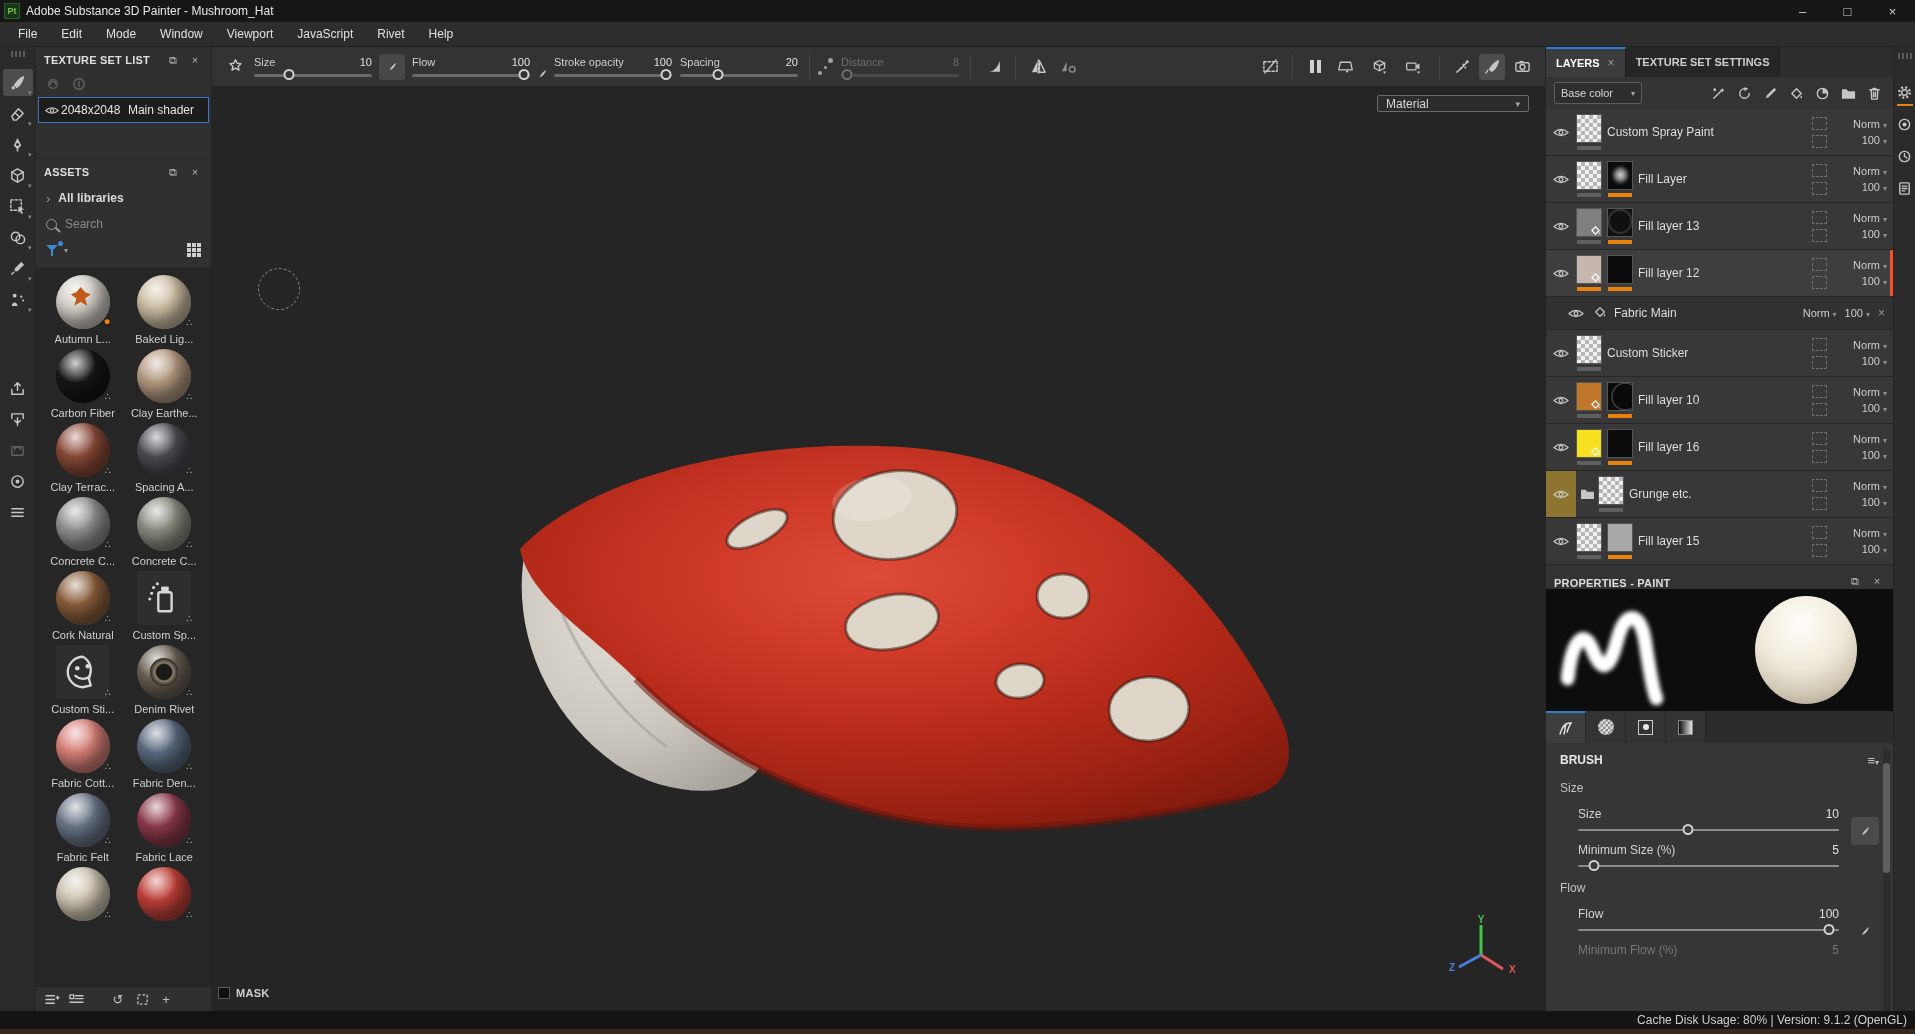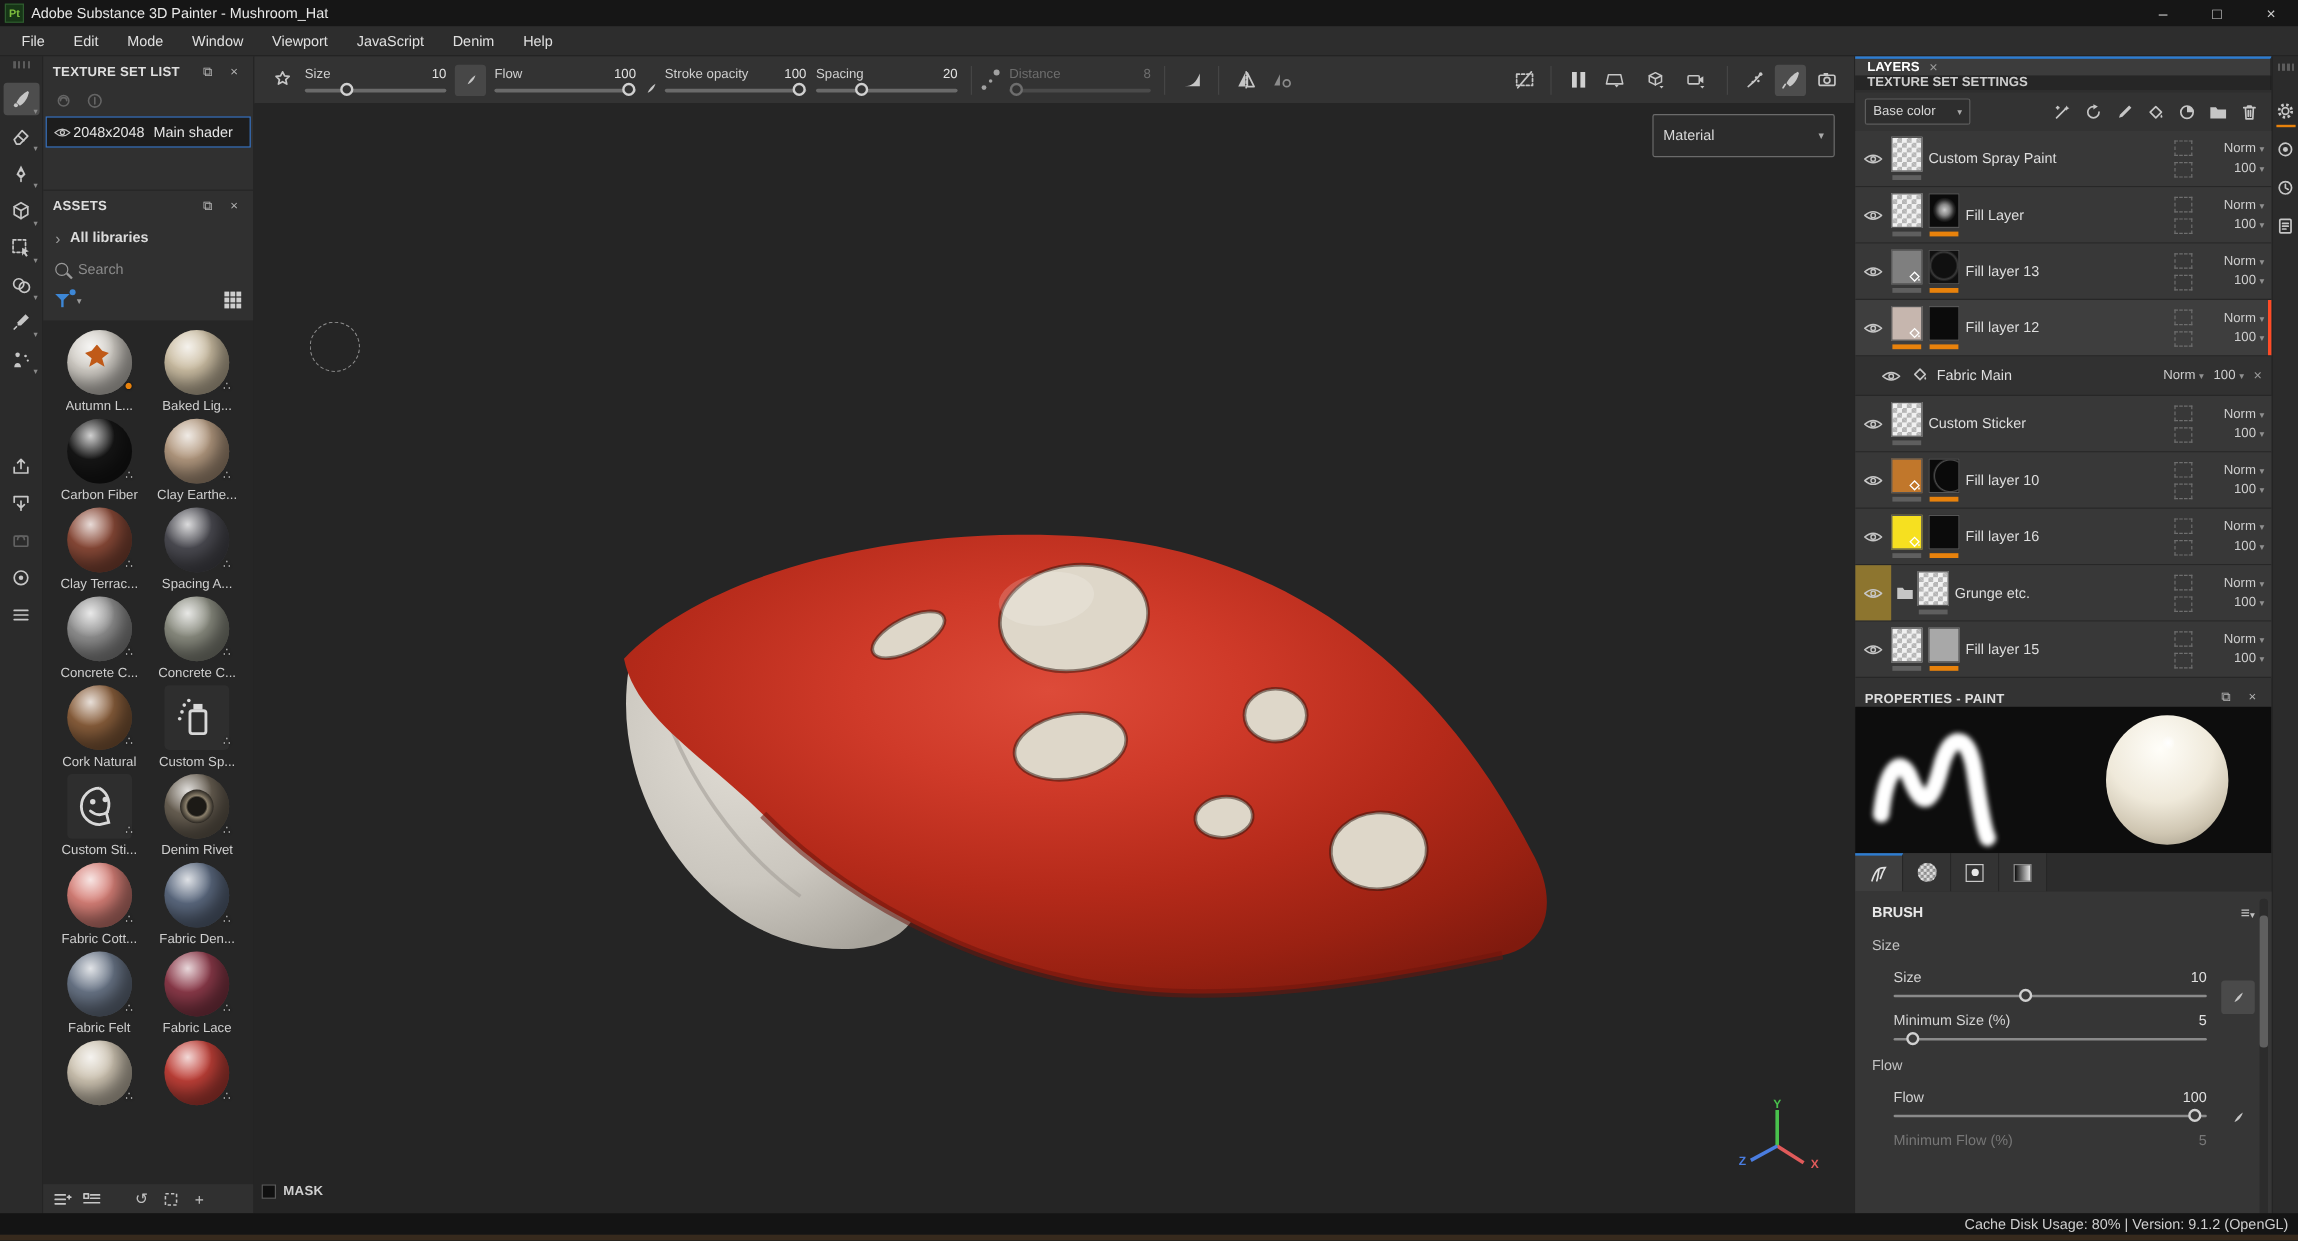--- a/index.html
+++ b/index.html
@@ -102,30 +102,30 @@
   .ctl-disabled .tslider { background:#4a4a4a; }
   .ctl-disabled .tslider .knob { border-color:#6e6e6e; }
   .dist-icon { width:16px; height:18px; position:relative; margin-right:4px; opacity:.8; }
   .dist-icon i { position:absolute; border-radius:50%; background:#bdbdbd; }
   .tb-right { margin-left:auto; display:flex; align-items:center; }
   .pause-glyph { display:flex; gap:3px; }
   .pause-glyph i { width:4px; height:13px; background:#d0d0d0; }
 
   
   .viewport { position:relative; flex:1; background:#252525; overflow:hidden; }
-  .shading-dd { position:absolute; top:8px; right:16px; width:152px; height:36px; border:1px solid #6b6b6b; border-radius:2px; background:#2c2c2c; display:flex; align-items:center; padding:0 8px; color:#d8d8d8; }
+  .shading-dd { position:absolute; top:8px; right:16px; width:152px; height:17px; border:1px solid #6b6b6b; border-radius:2px; background:#2c2c2c; display:flex; align-items:center; padding:0 8px; color:#d8d8d8; }
   .shading-dd .dd-caret { margin-left:auto; color:#aaa; font-size:9px; }
   .brush-cursor { position:absolute; left:46px; top:181px; width:42px; height:42px; border:1.5px dashed #9a9a9a; border-radius:50%; opacity:.85; }
   .mask-chip { position:absolute; left:6px; bottom:12px; display:flex; align-items:center; gap:6px; color:#cfcfcf; font-size:11px; font-weight:bold; letter-spacing:.3px; }
   .mask-chip .sq { width:12px; height:12px; background:#101010; border:1px solid #5a5a5a; }
   .gizmo { position:absolute; right:28px; bottom:24px; width:72px; height:72px; }
 
   
   .right-panel { width:348px; background:#333333; border-left:1px solid #242424; display:flex; flex-direction:column; flex-shrink:0; }
-  .rp-tabs { height:30px; display:flex; background:#2e2e2e; flex-shrink:0;flex-direction:column; }
+  .rp-tabs { height:30px; display:flex; background:#2e2e2e; flex-shrink:0; }
   .rp-tab { display:flex; align-items:center; gap:8px; padding:0 10px; font-size:11px; font-weight:bold; color:#cdcdcd; background:#262626; border-right:1px solid #1f1f1f; }
   .rp-tab.active { background:#3c3c3c; border-top:2px solid #2d7dd2; color:#fff; }
   .rp-tab .tab-x { color:#9a9a9a; font-weight:normal; font-size:12px; }
   .layers-filter { height:32px; display:flex; align-items:center; padding:0 8px; flex-shrink:0; }
   .channel-dd { width:88px; height:22px; border:1px solid #5c5c5c; border-radius:2px; background:#2e2e2e; display:flex; align-items:center; padding:0 6px; font-size:11px; color:#d8d8d8; }
   .channel-dd .dd-caret { margin-left:auto; font-size:8px; color:#aaa; }
   .lf-icons { margin-left:auto; display:flex; gap:4px; }
   .lf-icon { width:22px; height:22px; display:flex; align-items:center; justify-content:center; }
   .lf-icon svg { width:15px; height:15px; }
 
@@ -227,21 +227,21 @@
     </div>
   </div>
 
   <div class="menubar" id="menubar">
       <div class="menu-item">File</div>
       <div class="menu-item">Edit</div>
       <div class="menu-item">Mode</div>
       <div class="menu-item">Window</div>
       <div class="menu-item">Viewport</div>
       <div class="menu-item">JavaScript</div>
-      <div class="menu-item">Denim</div>
+      <div class="menu-item">Rivet</div>
       <div class="menu-item">Help</div>
     </div>
 
   <div class="content">
 
     <div class="toolstrip" id="toolstrip">
       <div class="drag-dots"></div>
     <div class="tool-btn active">
           <svg viewBox="0 0 18 18">
             <path fill="#c6c6c6" d="M15 2 C11 4 7 8 5 12 L8 15 C12 13 15 8 16 3 Z"></path>

